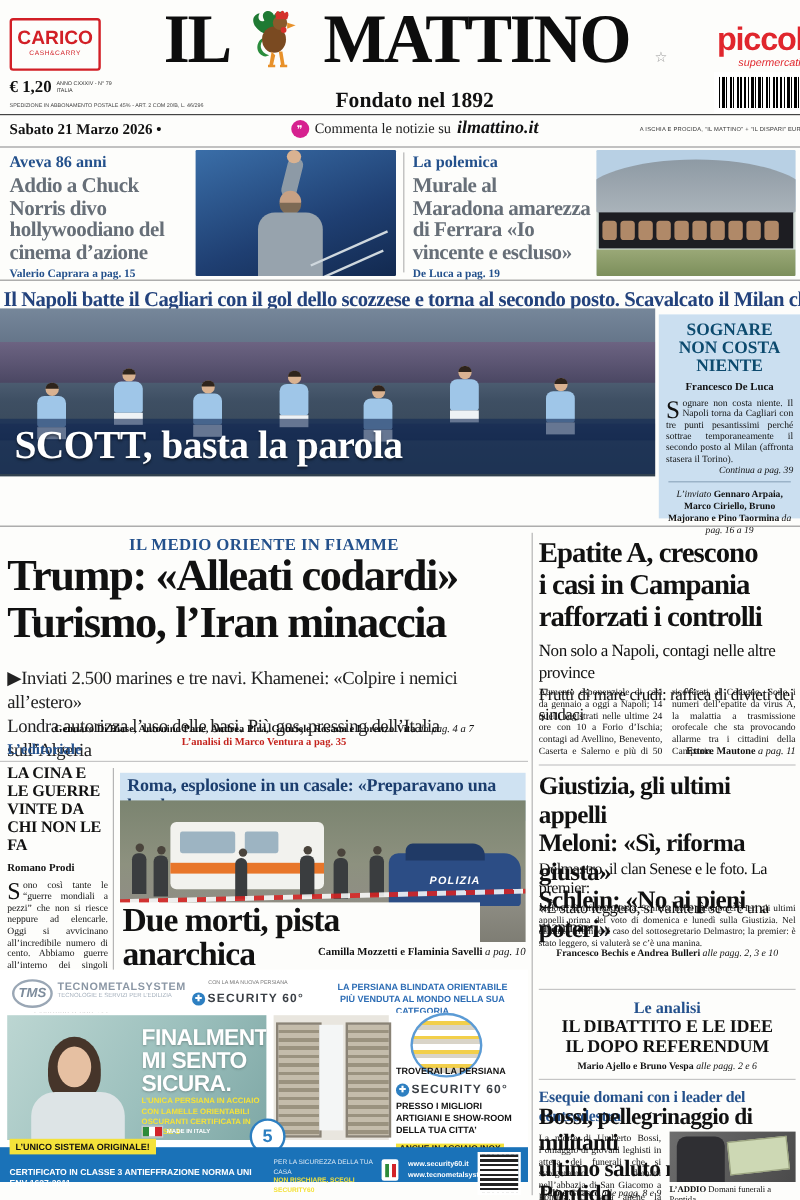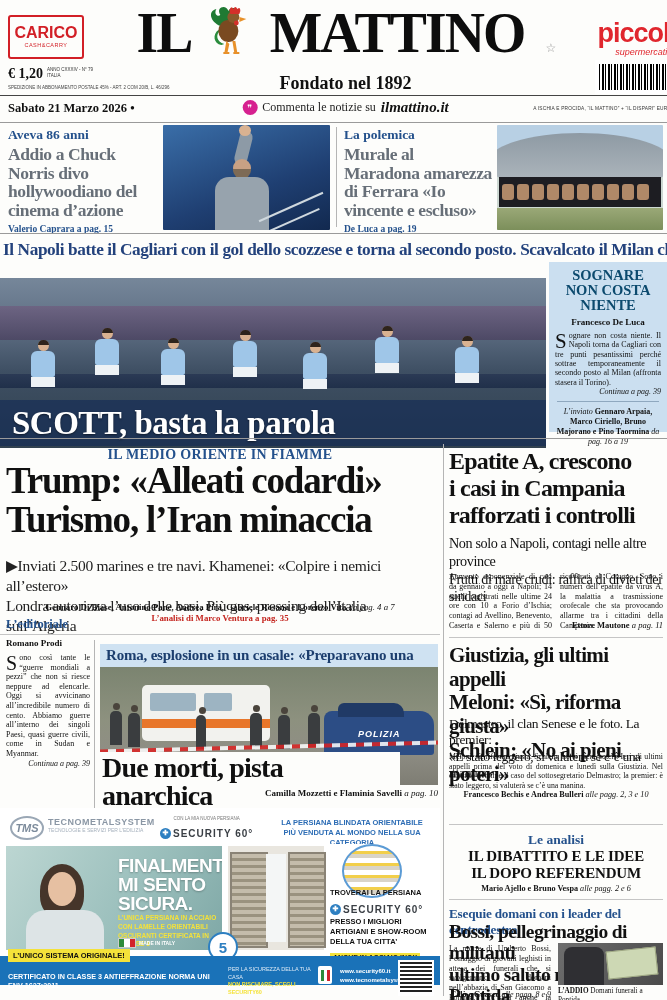--- a/index.html
+++ b/index.html
@@ -7,21 +7,21 @@
         font-family:"Liberation Serif",serif;color:#111;overflow:hidden;padding-left:24px;}
   .abs{position:absolute;}
   .hr{position:absolute;background:#9a9a9a;height:1px;}
   .vr{position:absolute;background:#b5b5b5;width:1px;}
 
   
   .carico{left:8px;top:15px;width:72px;height:40px;border:2px solid #d21f26;border-radius:3px;
           display:flex;flex-direction:column;align-items:center;justify-content:center;line-height:1;}
   .carico .c1{color:#d21f26;font-weight:bold;font-size:16px;font-family:"Liberation Sans",sans-serif;letter-spacing:0;}
   .carico .c2{color:#d21f26;font-size:5.5px;font-family:"Liberation Sans",sans-serif;letter-spacing:.5px;margin-top:2px;}
-  .mast{left:50%;top:4px;transform:translateX(-50%);display:flex;gap:14px;white-space:nowrap;}
+  .mast{left:50%;top:4px;transform:translateX(-50%);display:flex;align-items:center;gap:14px;white-space:nowrap;}
   .mast .word{font-size:58px;font-weight:bold;letter-spacing:-2px;transform:scaleX(.96);line-height:1;color:#0d0d0d;}
   .mast .star{align-self:flex-end;color:#9a9a9a;font-size:12px;margin:0 0 6px 2px;}
   .piccolo{right:6px;top:20px;text-align:center;line-height:1;}
   .piccolo .p1{color:#e0262d;font-weight:bold;font-size:27px;font-family:"Liberation Sans",sans-serif;letter-spacing:-1px;}
   .piccolo .p2{color:#e0262d;font-size:9px;font-style:italic;font-family:"Liberation Sans",sans-serif;margin-top:1px;}
   .pricebox{left:8px;top:67px;display:flex;gap:4px;align-items:flex-start;line-height:1;}
   .price{font-size:14px;font-weight:bold;}
   .edition{font-size:4.5px;color:#333;line-height:1.3;font-family:"Liberation Sans",sans-serif;}
   .postal{left:8px;top:85px;font-size:4.5px;color:#444;font-family:"Liberation Sans",sans-serif;}
   .founded{left:50%;top:73px;transform:translateX(-50%);font-size:18px;font-weight:bold;}
@@ -39,21 +39,21 @@
   
   .kicker{color:#24518c;font-weight:bold;}
   .teaser-kicker{font-size:13.5px;}
   .teaser-h{color:#676f78;font-weight:bold;font-size:17.5px;line-height:1.07;letter-spacing:-.4px;margin-top:2px;}
   .teaser-by{color:#24518c;font-weight:bold;font-size:9.5px;margin-top:4px;}
   .timg{border-radius:1px;overflow:hidden;}
 
   
   .strip{left:3px;top:239px;width:663px;font-size:17.5px;font-weight:bold;color:#23427c;
          letter-spacing:-.4px;white-space:nowrap;transform:scaleX(.985);transform-origin:left;}
-  .mainphoto{left:0;top:278px;width:546px;height:170px;background:
+  .mainphoto{left:0;top:257px;width:546px;height:140px;background:
       linear-gradient(180deg,#76879a 0%,#5d6d82 30%,#3e4f63 55%,#31414f 100%);overflow:hidden;}
   .seats{position:absolute;left:0;top:28px;width:100%;height:34px;background:
       linear-gradient(180deg,#6e5f80,#4b4260);opacity:.8;}
   .boards{position:absolute;left:0;top:96px;width:100%;height:14px;background:
       linear-gradient(180deg,#2b3a55,#20304a);}
   .player{position:absolute;width:30px;}
   .player .head{width:11px;height:11px;border-radius:50%;background:#d9b291;margin:0 auto;}
   .player .hair{width:11px;height:5px;border-radius:6px 6px 0 0;background:#2e241c;margin:-11px auto 6px;}
   .player .torso{width:24px;height:26px;border-radius:6px 6px 2px 2px;background:#9fc6e8;margin:0 auto;}
   .player .shorts{width:24px;height:10px;background:#eef2f5;margin:0 auto;}
@@ -395,20 +395,21 @@
     <span class="names">Gennaro Di Biase, Antonino Pane, Andrea Pira, Gabriele Rosana e Lorenzo Vita</span>
     <span class="pg">da pag. 4 a 7</span>
   </div>
   <div class="abs lead-an">L’analisi di Marco Ventura a pag. 35</div>
 
   <div class="hr" style="left:0;top:634px;width:440px;background:#c5c5c5;"></div>
   <div class="vr" style="left:94px;top:640px;height:170px;"></div>
 
   <div class="abs edi">
     <div class="edi-label">L’editoriale</div>
+    <div class="edi-h">LA CINA E LE GUERRE VINTE DA CHI NON LE FA</div>
     <div class="edi-author">Romano Prodi</div>
     <div class="edi-body">Sono così tante le “guerre mondiali a pezzi” che non si riesce neppure ad elencarle. Oggi si avvicinano all’incredibile numero di cento. Abbiamo guerre all’interno dei singoli Paesi, quasi guerre civili, come in Sudan e Myanmar.</div>
     <div class="edi-cont">Continua a pag. 39</div>
   </div>
 
   <div class="abs roma-kicker">Roma, esplosione in un casale: «Preparavano una bomba»</div>
   <div class="abs roma-photo">
     <div class="ambulance">
       <div class="stripe"></div>
         <div class="win"></div>

